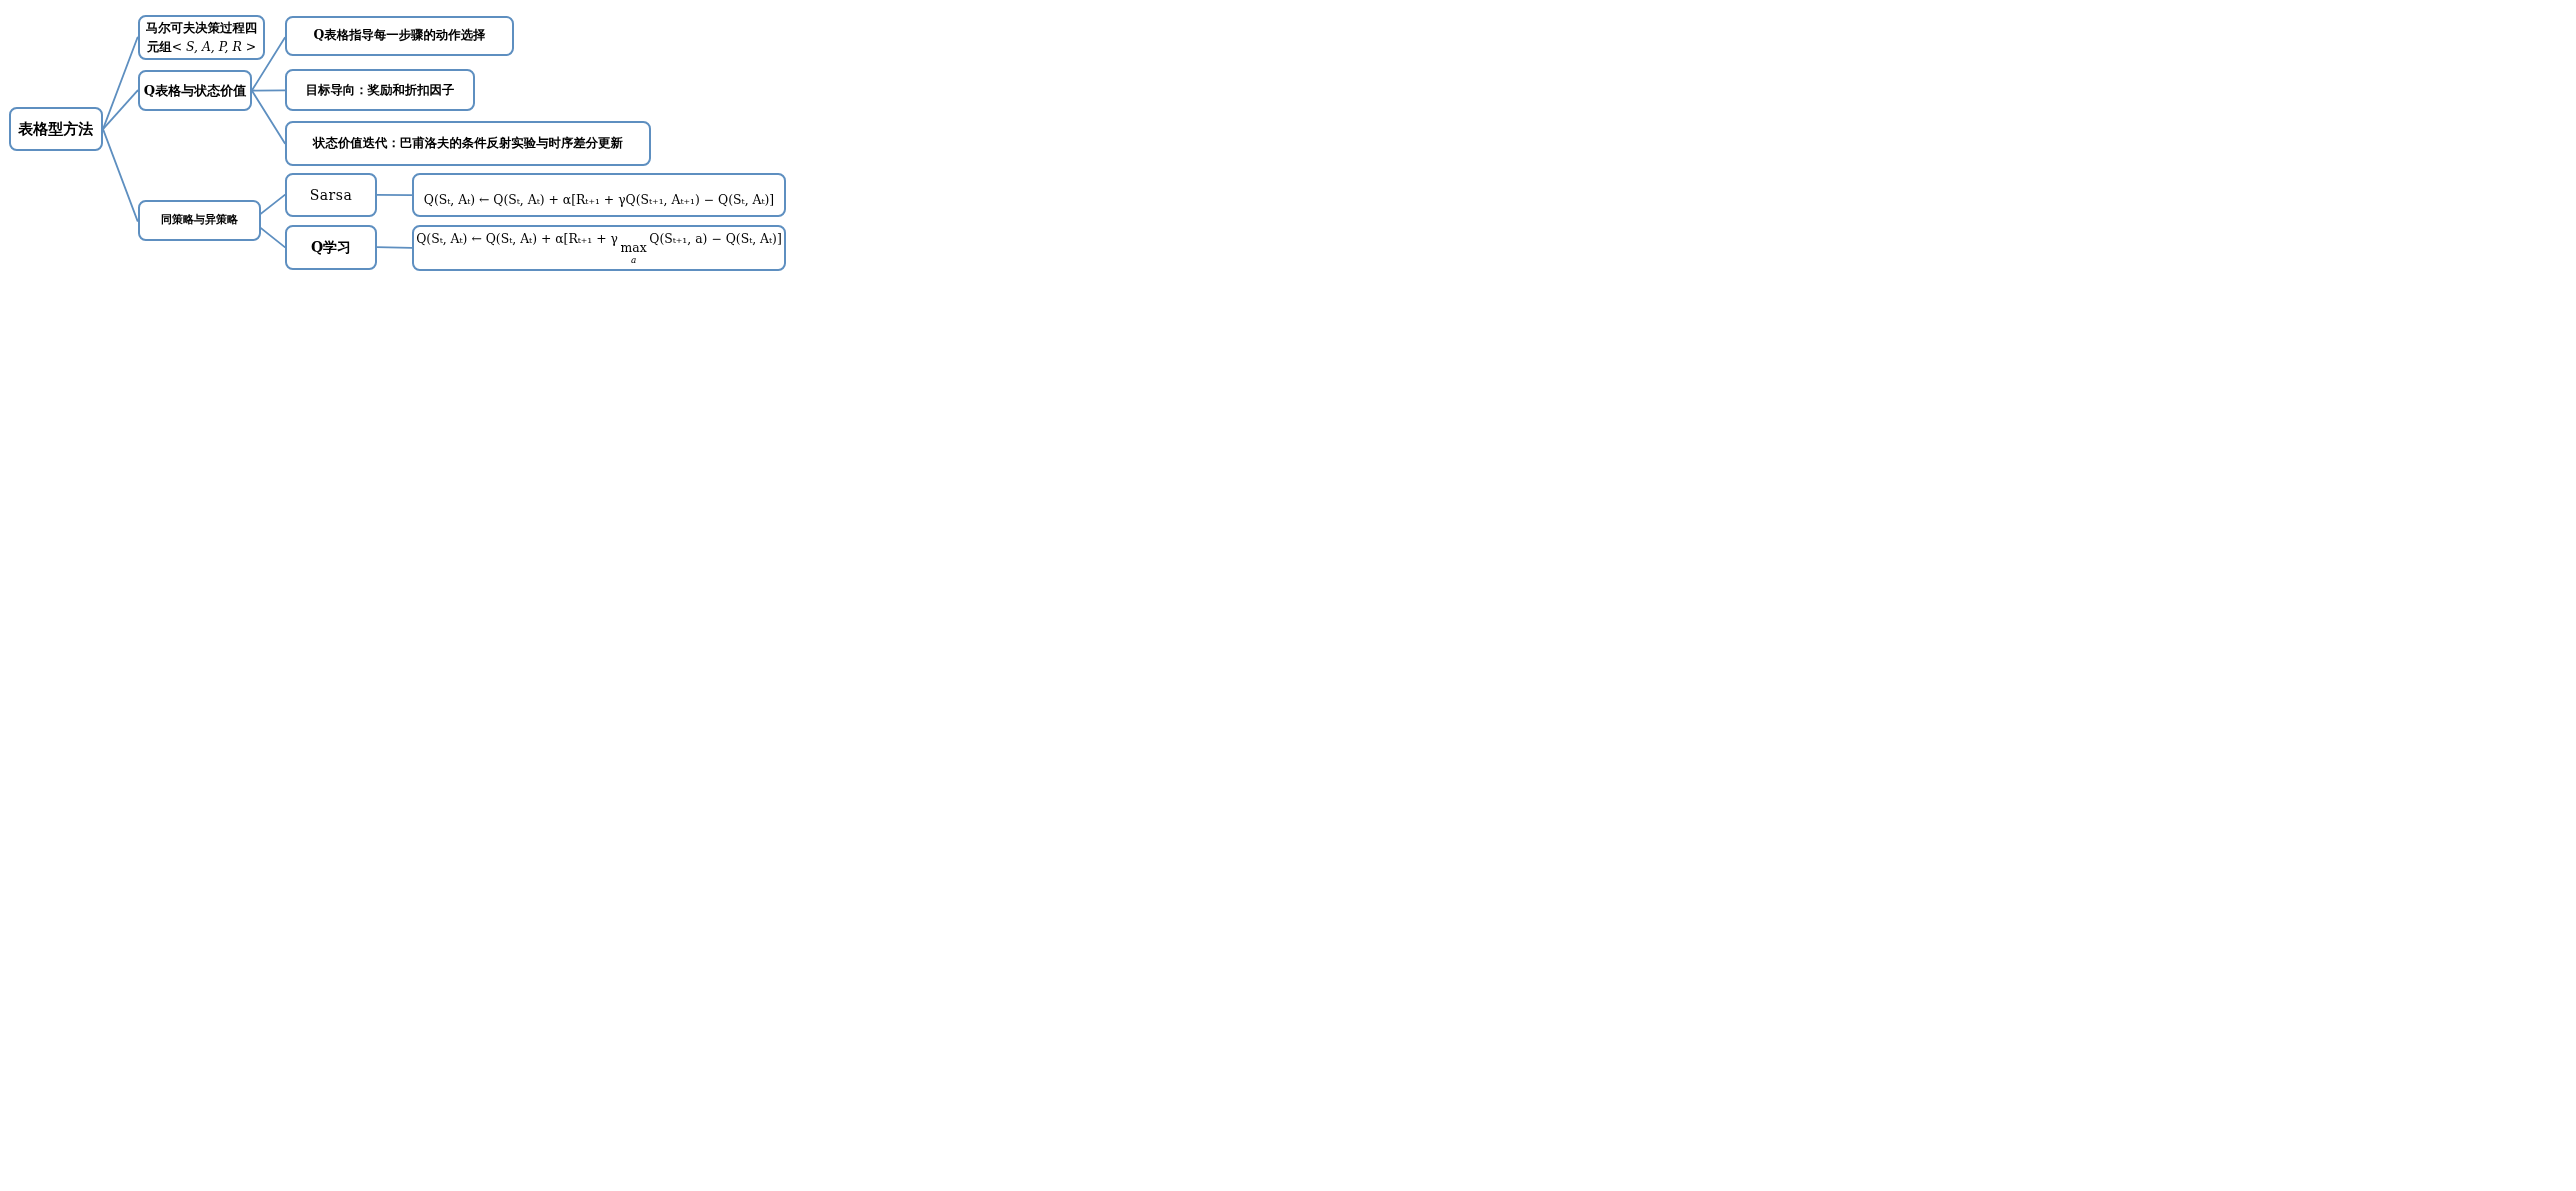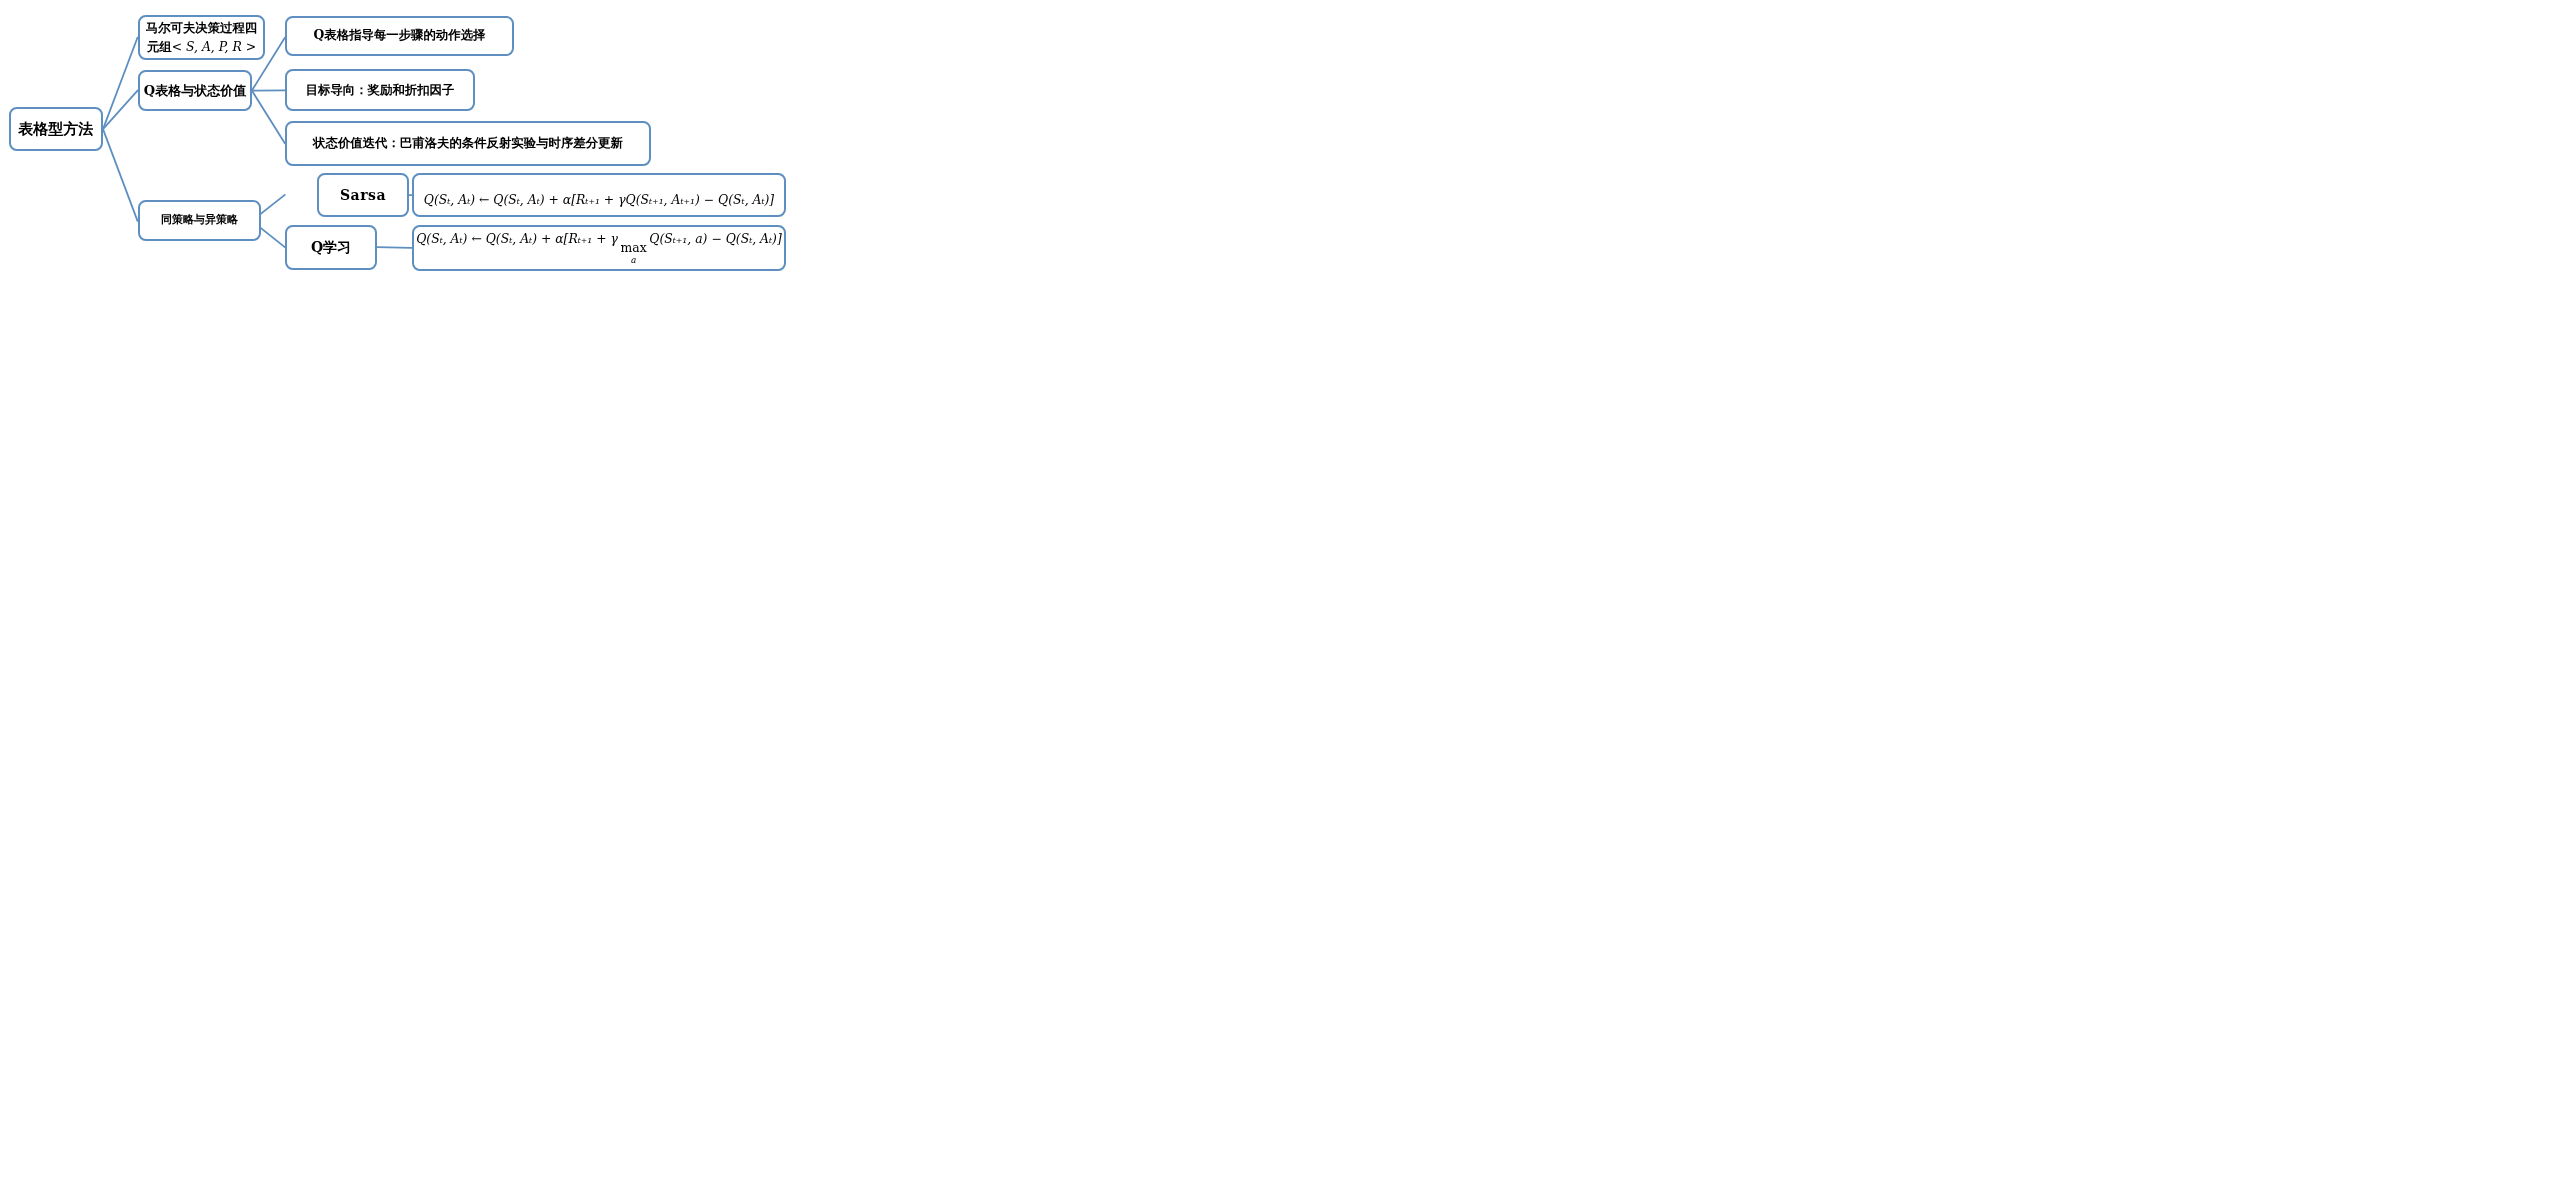--- a/index.html
+++ b/index.html
@@ -30,39 +30,38 @@
     background: #ffffff;
     border: 2.1px solid #5E8FC0;
     border-radius: 7.7px;
     display: flex;
     align-items: center;
     justify-content: center;
     text-align: center;
     line-height: 1.35;
   }
   .cjk { font-weight: 700; }
-  .latin { font-weight: 700; margin-left: 32px; }
+  .latin { font-weight: 400; }
   .math {
     font-weight: 400;
     font-style: italic;
   }
   
   #root          { left: 8.8px;  top: 107px; width: 94px; height: 44px; font-size: 15px; }
   #mdp           { left: 138px; top: 15px;  width: 127px; height: 45px; font-size: 12.4px; line-height: 1.5; }
   #qtable        { left: 138px; top: 70px; width: 114px; height: 41px; font-size: 13px; }
   #policy        { left: 138px; top: 200px; width: 123px; height: 41px; font-size: 11px; }
   #leaf_action   { left: 285px; top: 15.5px;  width: 229px; height: 40px; font-size: 12.4px; }
   #leaf_goal     { left: 285px; top: 69px; width: 190px; height: 42px; font-size: 12.4px; }
   #leaf_td       { left: 285px; top: 121px; width: 366px; height: 45px; font-size: 12.4px; }
   #sarsa         { left: 285px; top: 173px; width: 92px; height: 44px; font-size: 14px; letter-spacing: 0.5px; }
   #qlearn        { left: 285px; top: 225px; width: 92px; height: 45px; font-size: 14px; }
   #sarsa_formula  { left: 412px; top: 173px; width: 374px; height: 44px; font-size: 12.4px; white-space: nowrap; }
   #qlearn_formula { left: 412px; top: 225px; width: 374px; height: 46px; font-size: 12.4px; white-space: nowrap; }
   .formula-text {
-    font-style: italic;
     font-weight: 400;
     margin-top: 11px;
   }
   .maxwrap {
     display: inline-flex;
     flex-direction: column;
     align-items: center;
     vertical-align: -0.75em;
     line-height: 1;
     margin: 0 2.6px;

